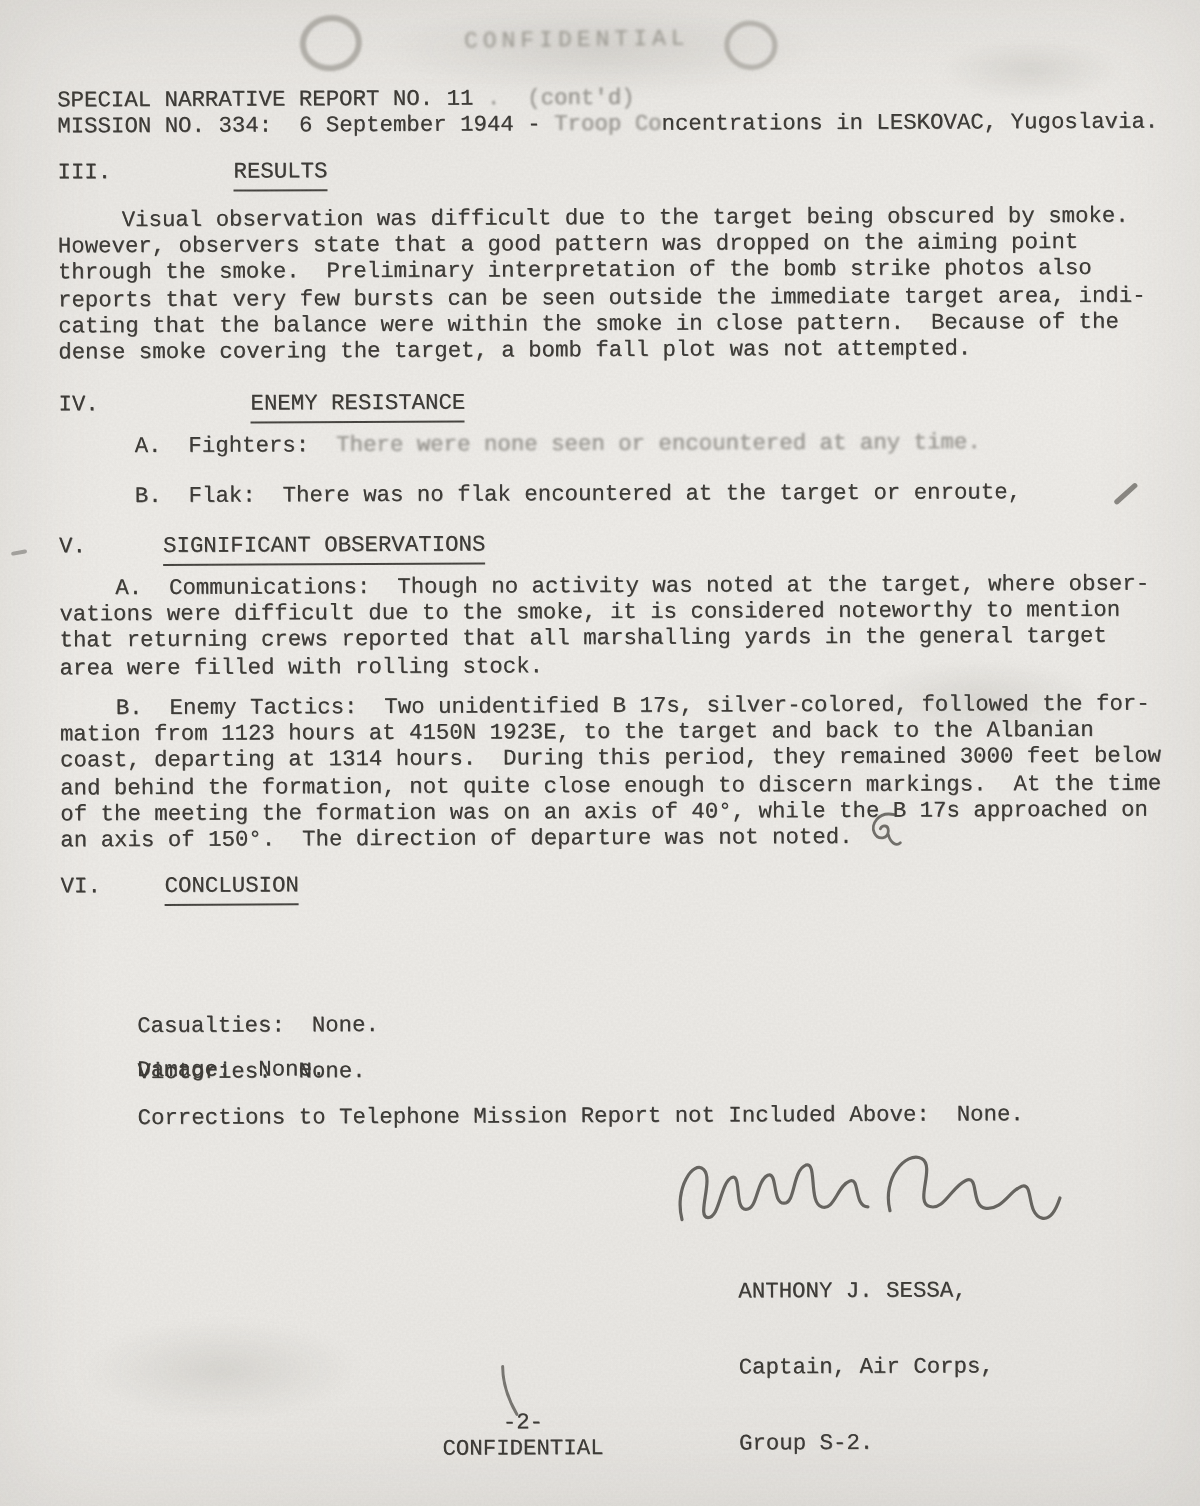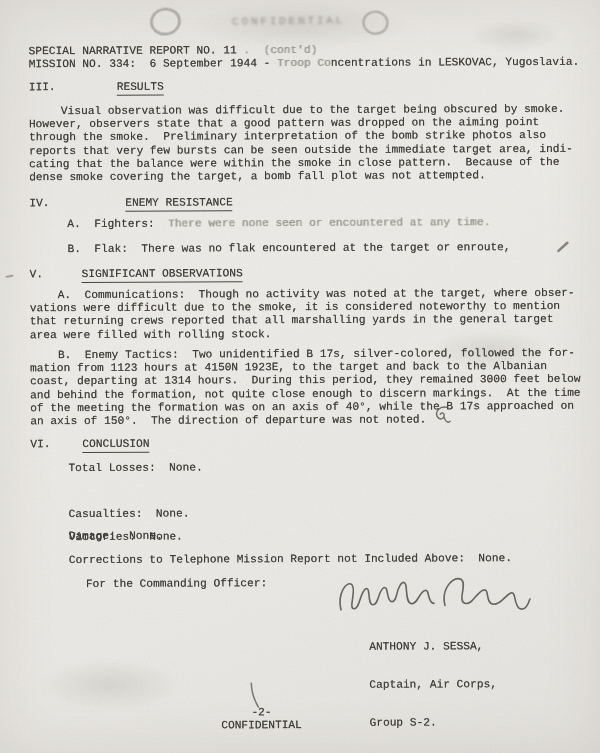--- a/index.html
+++ b/index.html
@@ -111,26 +111,24 @@
   </div>
 
   <svg style="position:absolute;left:433px;top:405px;opacity:0.8;" width="20" height="22" viewBox="0 0 20 22">
     <path d="M14,3 C6,1 2,8 4,12 C6,16 11,15 11,11 C11,8 8,8 7,10 M11,13 C12,17 15,19 17,17" fill="none" stroke="#4c4a45" stroke-width="1.4" stroke-linecap="round"></path>
   </svg>
 
   <div class="block sec-head" style="top:437px;">
     <span class="sec-num">VI.</span>
     <span class="sec-title">CONCLUSION</span>
   </div>
-  <div class="block item" style="top:461px;">Total Losses:  None.</div>
   <div class="block item" style="top:484px;margin-top:45px;">Damage:  None.</div>
   <div class="block item" style="top:507px;text-align:center;">Casualties:  None.</div>
   <div class="block item" style="top:530px;">Victories:  None.</div>
   <div class="block item" style="top:553px;">Corrections to Telephone Mission Report not Included Above:  None.</div>
-  <div class="block forline" style="top:577px;">For the Commanding Officer:</div>
 
   <svg style="position:absolute;left:332px;top:572px;opacity:0.85;" width="200" height="50" viewBox="0 0 200 50">
     <path d="M8,38 C4,22 14,8 19,13 C24,18 15,37 21,37 C27,37 27,20 33,17 C38,15 34,33 40,33 C46,33 45,19 51,16 C56,14 53,30 59,30 C65,30 63,14 70,11 C76,9 71,30 78,32 C84,34 86,21 92,19 C97,17 94,32 101,32" fill="none" stroke="#4a4843" stroke-width="1.6" stroke-linecap="round"></path>
     <path d="M112,34 C108,18 120,4 128,8 C135,12 124,30 132,32 C139,34 143,22 150,19 C157,16 152,32 160,33 C168,34 172,24 178,22 C184,20 180,36 188,38 C192,39 195,34 197,28" fill="none" stroke="#4a4843" stroke-width="1.6" stroke-linecap="round"></path>
   </svg>
 
   <div class="sig-block">
     <div>ANTHONY J. SESSA,</div>
     <div>Captain, Air Corps,</div>
     <div>Group S-2.</div>

